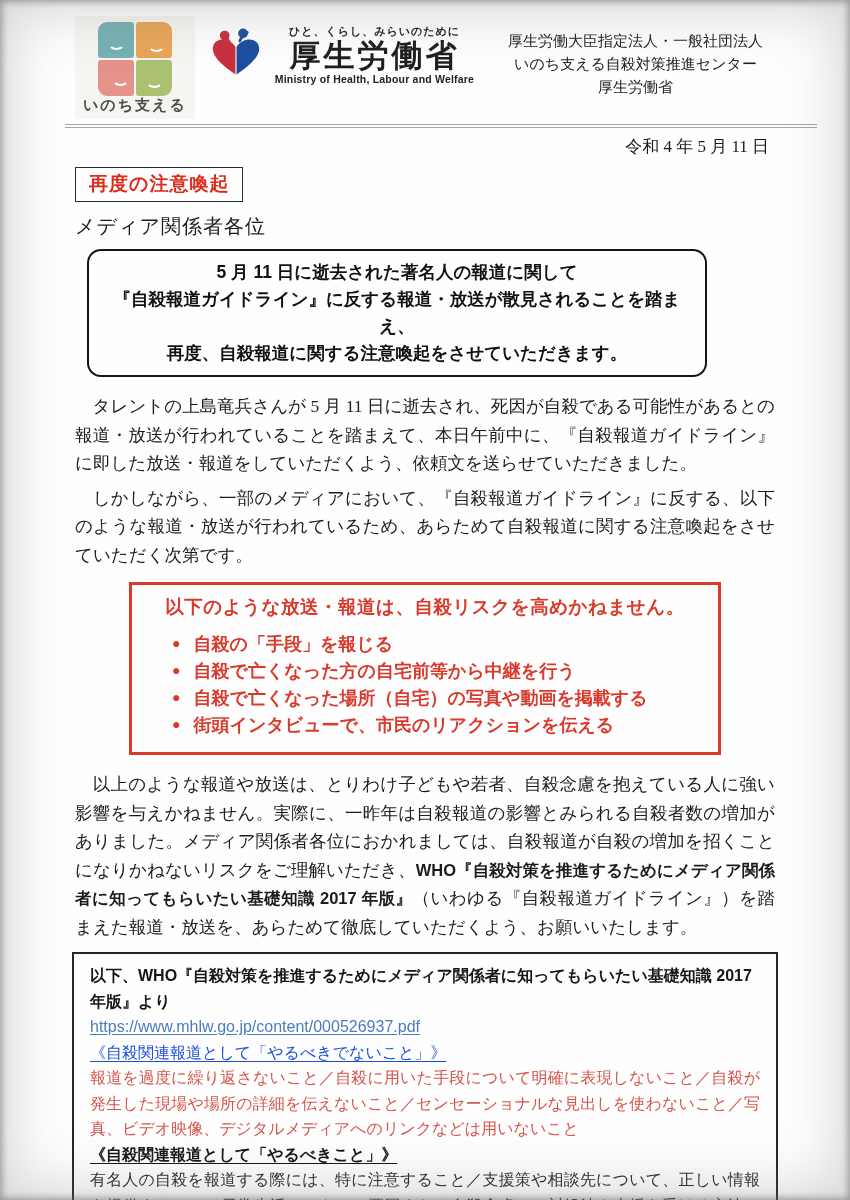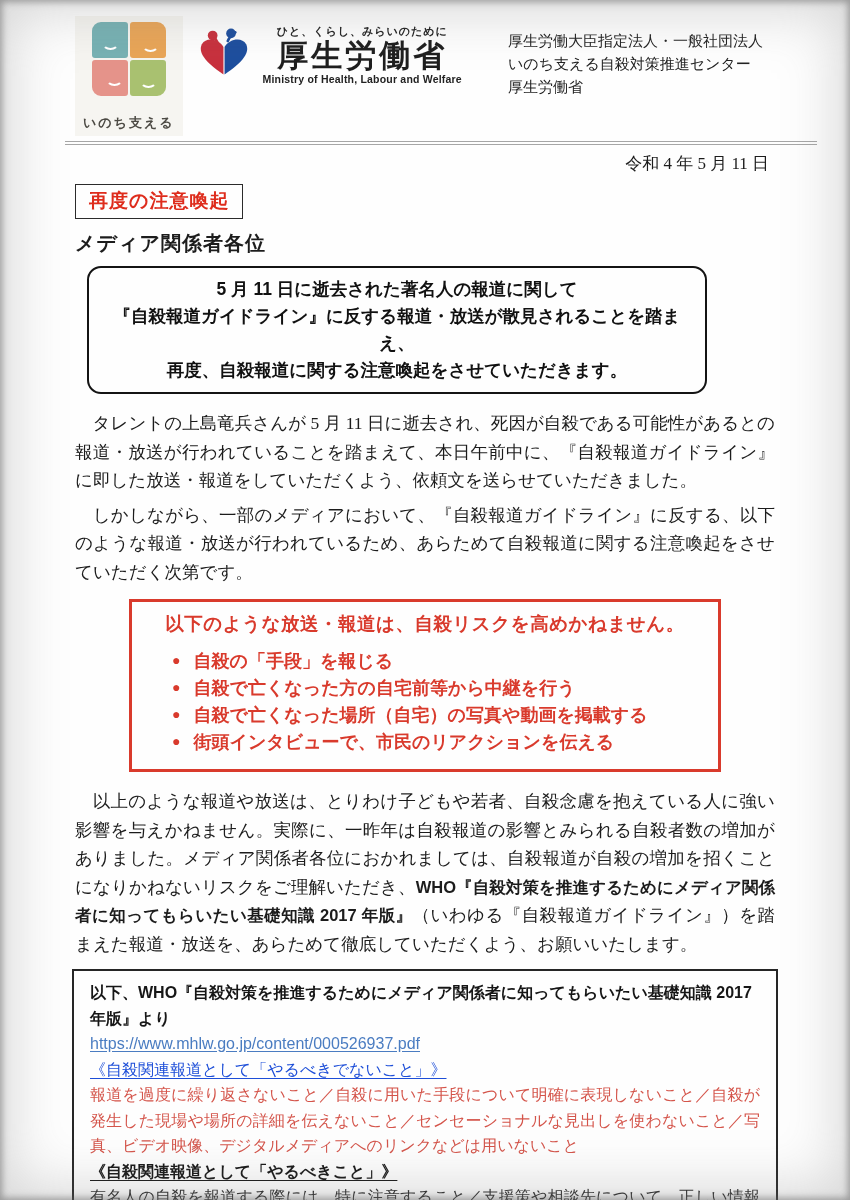--- a/index.html
+++ b/index.html
@@ -23,41 +23,41 @@
     grid-template-columns:36px 36px; grid-template-rows:36px 36px; gap:2px; margin:0 auto; }
   .pz { position:relative; }
   .pz1 { background:#76b1b3; border-radius:9px 3px 3px 3px; }
   .pz2 { background:#e9a557; border-radius:3px 9px 3px 3px; }
   .pz3 { background:#e5938a; border-radius:3px 3px 3px 9px; }
   .pz4 { background:#a9c170; border-radius:3px 3px 9px 3px; }
   .pz::after { content:""; position:absolute; width:13px; height:10px;
     border:2.5px solid transparent; border-bottom-color:#fff; border-radius:50%;
     left:10px; top:14px; }
   .pz2::after { left:12px; top:16px; } .pz3::after { left:14px; top:12px; }
-  .inochi-caption { margin-top:18px; font-size:13px; font-weight:bold; letter-spacing:2px; color:#4c4a44; }
+  .inochi-caption { margin-top:0; font-size:15px; font-weight:bold; letter-spacing:2px; color:#4c4a44; }
 
   .mhlw { display:flex; align-items:center; margin-left:14px; margin-top:8px; }
   .mhlw-heart { width:54px; height:58px; flex:0 0 auto; }
   .mhlw-text { margin-left:12px; text-align:center; }
   .mhlw-tagline { font-size:11px; font-weight:bold; letter-spacing:1px; color:#222; }
   .mhlw-name { font-size:31px; font-weight:bold; letter-spacing:3px; color:#1e1e1e; line-height:34px; }
   .mhlw-en { font-size:10.5px; font-weight:bold; color:#222; letter-spacing:.2px; }
 
-  .org { margin-left:auto; padding-top:14px; padding-right:12px; text-align:left;
+  .org { margin-left:auto; padding-top:14px; padding-right:12px; text-align:center;
     font-size:15px; line-height:23px; color:#222; }
 
   .double-rule { margin-left:-10px; width:752px; height:4px; margin-top:5px;
     border-top:1.5px solid #a6a6a6; border-bottom:1.5px solid #a6a6a6; }
 
   .date-line { text-align:right; font-size:17px; margin-top:7px; padding-right:6px; }
 
   
   .notice-label { display:inline-block; margin-top:9px; border:1.8px solid #2b2b2b;
     padding:3px 13px 4px; font-size:19px; font-weight:bold; color:#de2c1c; letter-spacing:1px; }
-  .addressee { margin-top:11px; font-size:20px; font-weight:700; letter-spacing:1px; }
+  .addressee { margin-top:11px; font-size:20px; font-weight:400; letter-spacing:1px; }
 
   .announce-box { margin-top:9px; margin-left:12px; width:620px;
     border:2.5px solid #141414; border-radius:14px; padding:8px 10px;
     text-align:center; font-weight:bold; font-size:17.5px; line-height:27px; color:#111; }
 
   
   .body-p { font-size:17.5px; line-height:28.5px; text-align:justify; margin-top:6px; }
   .p-first { margin-top:15px; }
   .who-bold { font-family:"Liberation Sans","DejaVu Sans",sans-serif; font-weight:bold; font-size:16.5px; }
 

